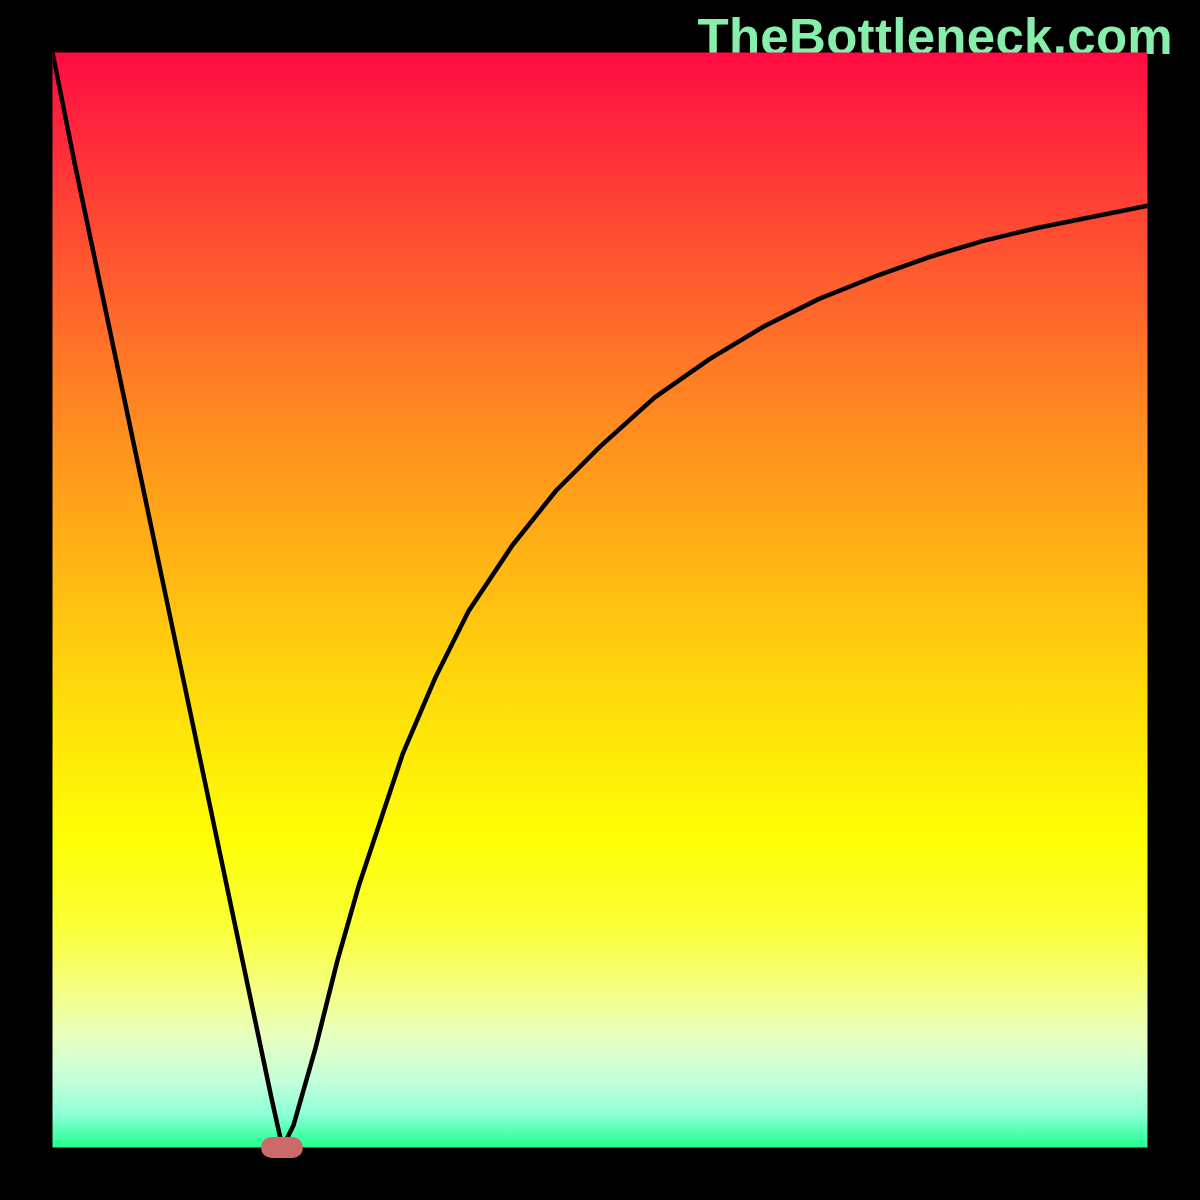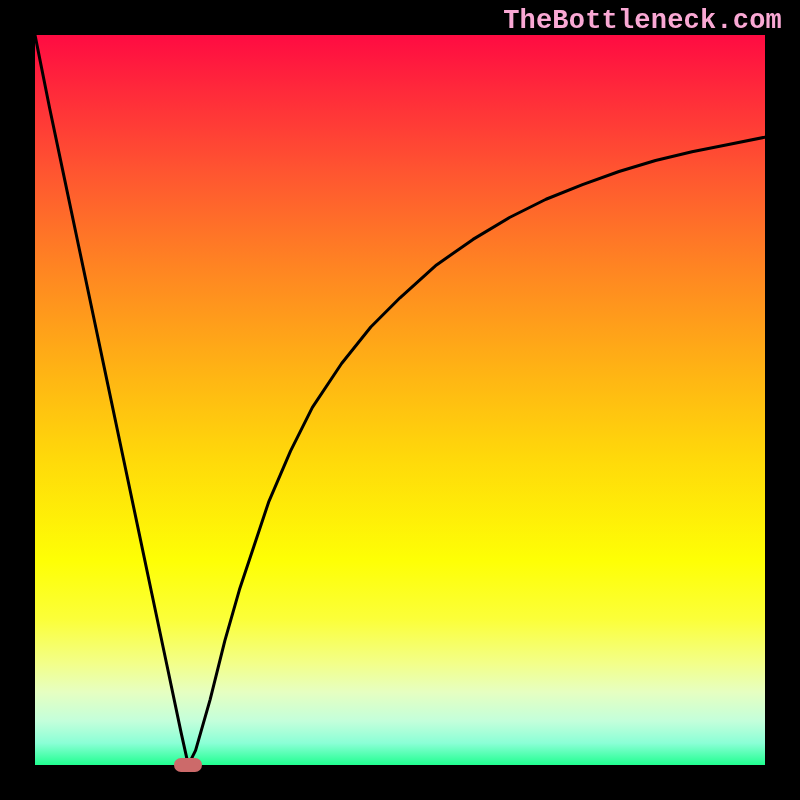--- a/index.html
+++ b/index.html
@@ -35,24 +35,24 @@
       #e6ffc1 90%,
       #c3ffdb 94%,
       #8bffd6 97%,
       #20ff90 100%
     );
   }
   .watermark {
     position: absolute;
     top: 6px;
     right: 18px;
-    font-family: Liberation Mono, monospace;
+    font-family: Liberation Sans, sans-serif;
     font-weight: 700;
-    font-size: 27px;
-    color: #f9a8d4;
+    font-size: 34px;
+    color: #86efac;
     letter-spacing: 0.2px;
     user-select: none;
   }
   svg.curve {
     position: absolute;
     left: 0;
     top: 0;
     width: 730px;
     height: 730px;
   }

